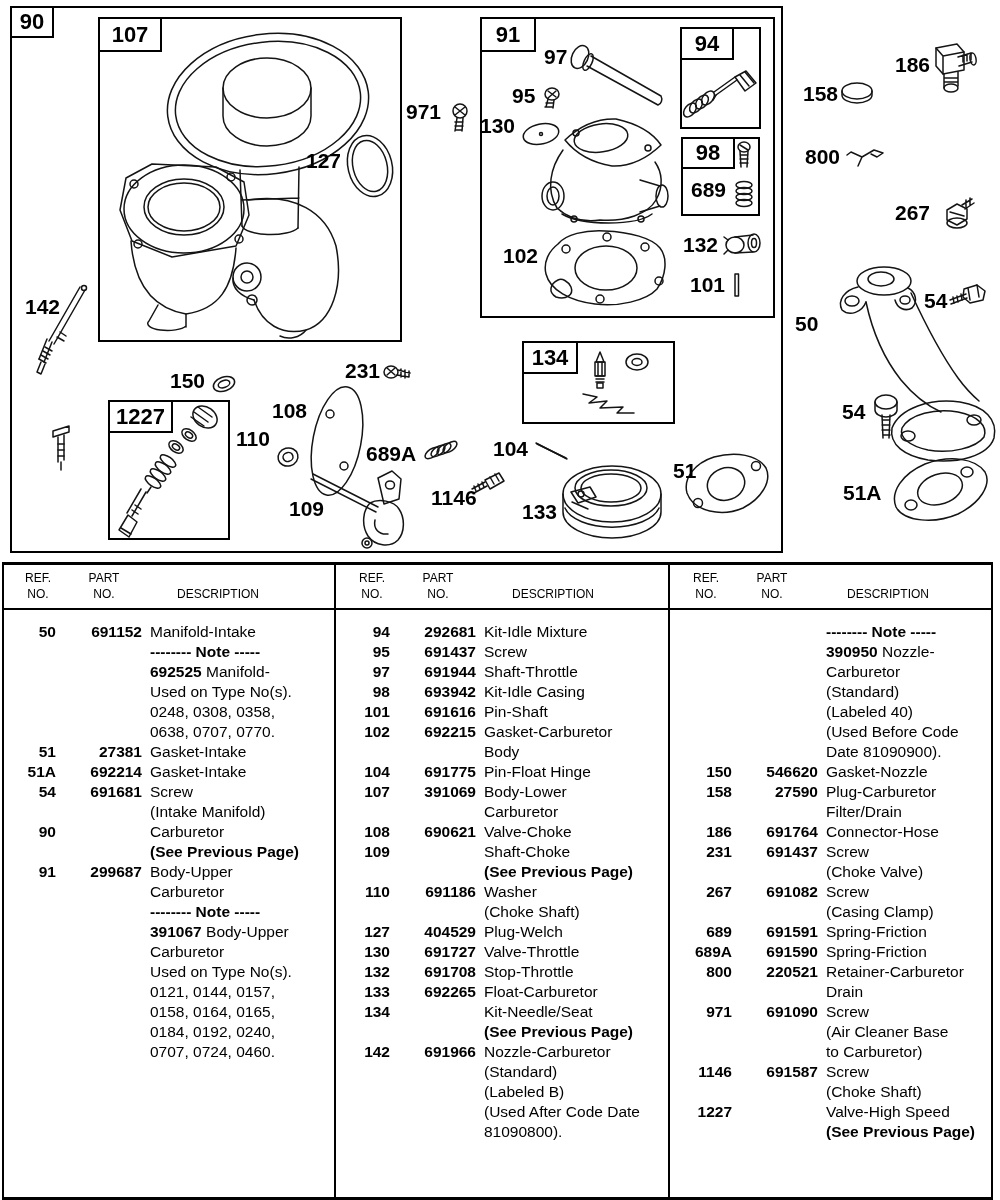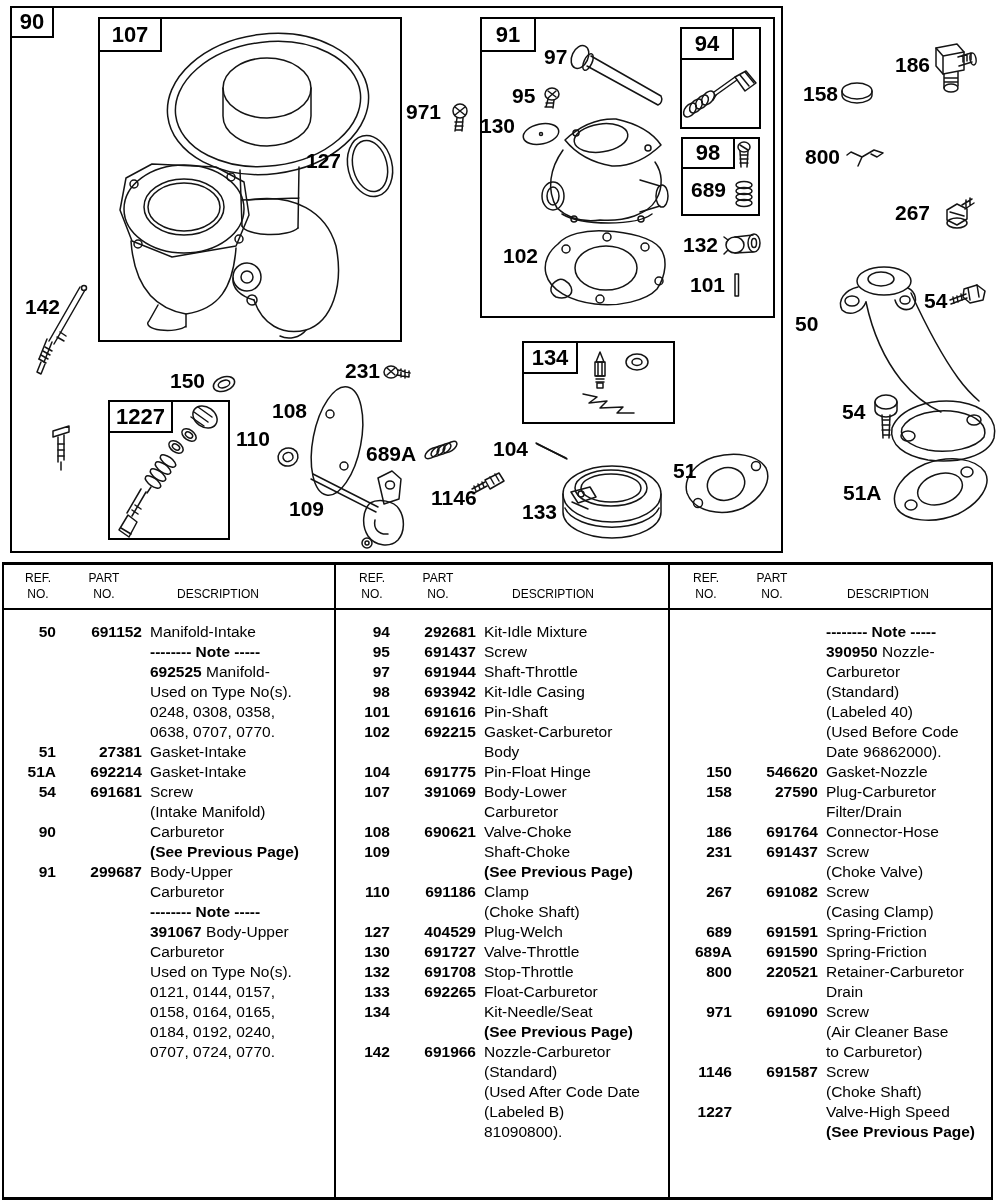--- a/index.html
+++ b/index.html
@@ -499,21 +499,21 @@
           <span class="desc">0158, 0164, 0165,</span>
         </div>
         <div class="tline">
           <span class="ref"></span>
           <span class="part"></span>
           <span class="desc">0184, 0192, 0240,</span>
         </div>
         <div class="tline">
           <span class="ref"></span>
           <span class="part"></span>
-          <span class="desc">0707, 0724, 0770.</span>
+          <span class="desc">0707, 0724, 0460.</span>
         </div>
       </div>
     <div class="tcol" style="left:334px;">
         <div class="tline">
           <span class="ref">94</span>
           <span class="part">292681</span>
           <span class="desc">Kit-Idle Mixture</span>
         </div>
         <div class="tline">
           <span class="ref">95</span>
@@ -571,21 +571,21 @@
           <span class="desc">Shaft-Choke</span>
         </div>
         <div class="tline">
           <span class="ref"></span>
           <span class="part"></span>
           <span class="desc b">(See Previous Page)</span>
         </div>
         <div class="tline">
           <span class="ref">110</span>
           <span class="part">691186</span>
-          <span class="desc">Clamp</span>
+          <span class="desc">Washer</span>
         </div>
         <div class="tline">
           <span class="ref"></span>
           <span class="part"></span>
           <span class="desc">(Choke Shaft)</span>
         </div>
         <div class="tline">
           <span class="ref">127</span>
           <span class="part">404529</span>
           <span class="desc">Plug-Welch</span>
@@ -621,30 +621,30 @@
           <span class="desc">Nozzle-Carburetor</span>
         </div>
         <div class="tline">
           <span class="ref"></span>
           <span class="part"></span>
           <span class="desc">(Standard)</span>
         </div>
         <div class="tline">
           <span class="ref"></span>
           <span class="part"></span>
+          <span class="desc">(Labeled B)</span>
+        </div>
+        <div class="tline">
+          <span class="ref"></span>
+          <span class="part"></span>
           <span class="desc">(Used After Code Date</span>
         </div>
         <div class="tline">
           <span class="ref"></span>
           <span class="part"></span>
-          <span class="desc">(Labeled B)</span>
-        </div>
-        <div class="tline">
-          <span class="ref"></span>
-          <span class="part"></span>
           <span class="desc">81090800).</span>
         </div>
       </div>
     <div class="tcol" style="left:676px;">
         <div class="tline">
           <span class="ref"></span>
           <span class="part"></span>
           <span class="desc b">-------- Note -----</span>
         </div>
         <div class="tline">
@@ -668,21 +668,21 @@
           <span class="desc">(Labeled 40)</span>
         </div>
         <div class="tline">
           <span class="ref"></span>
           <span class="part"></span>
           <span class="desc">(Used Before Code</span>
         </div>
         <div class="tline">
           <span class="ref"></span>
           <span class="part"></span>
-          <span class="desc">Date 96862000).</span>
+          <span class="desc">Date 81090900).</span>
         </div>
         <div class="tline">
           <span class="ref">150</span>
           <span class="part">546620</span>
           <span class="desc">Gasket-Nozzle</span>
         </div>
         <div class="tline">
           <span class="ref">158</span>
           <span class="part">27590</span>
           <span class="desc">Plug-Carburetor</span>

